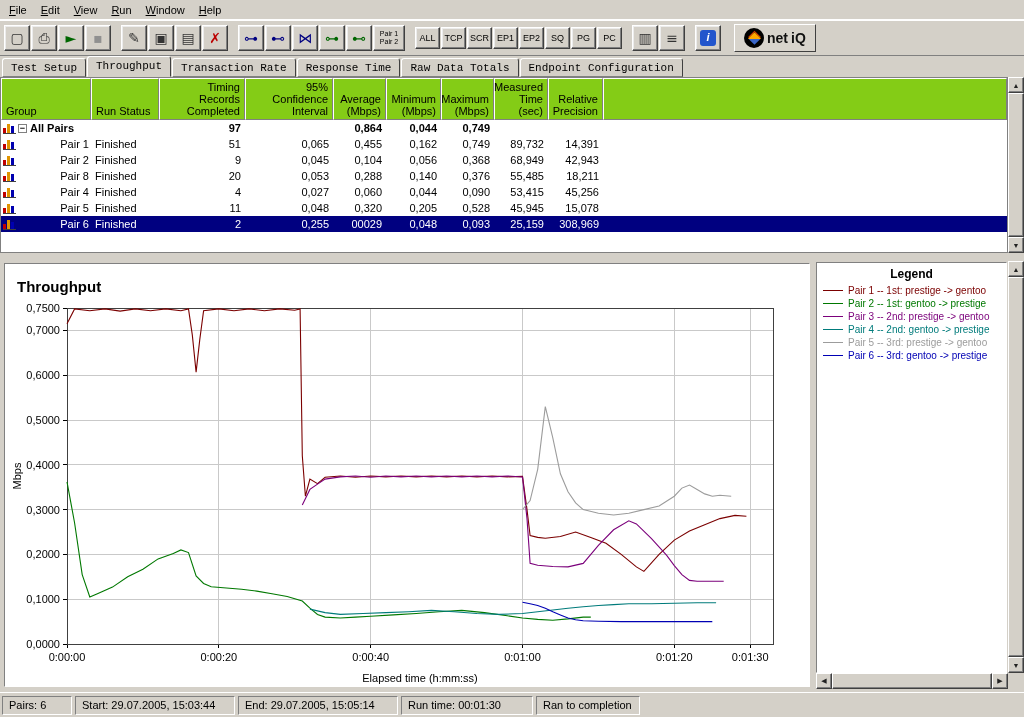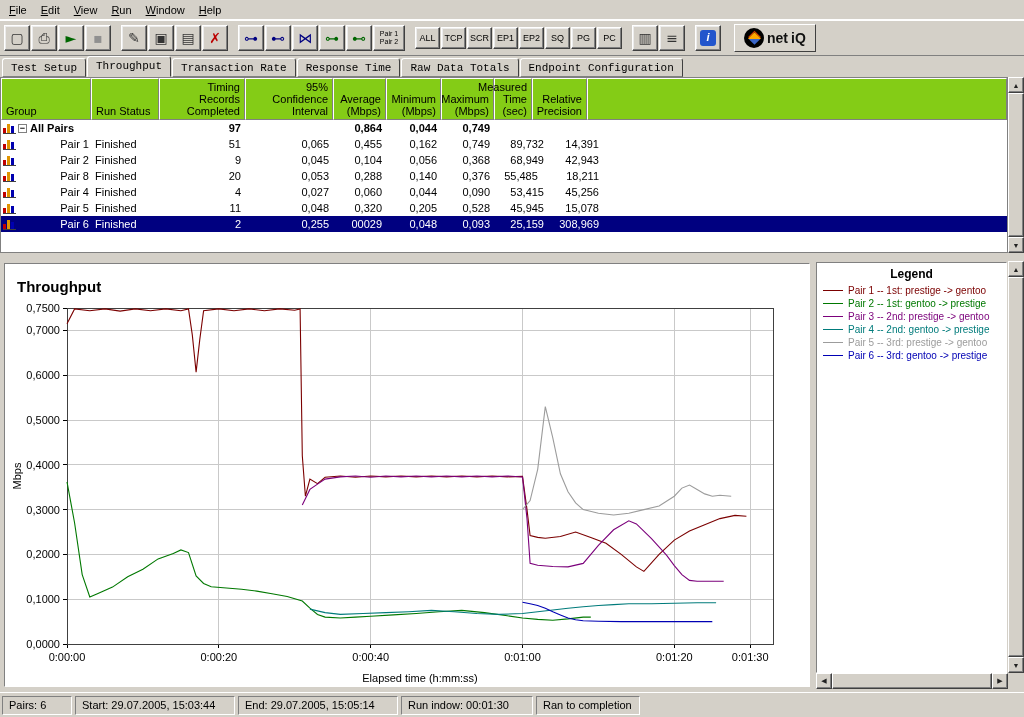--- a/index.html
+++ b/index.html
@@ -195,21 +195,21 @@
         <div class="th right" style="width: 86px;">Timing Records
 Completed</div>
         <div class="th right" style="width: 88px;">95% Confidence
 Interval</div>
         <div class="th right" style="width: 53px;">Average
 (Mbps)</div>
         <div class="th right" style="width: 55px;">Minimum
 (Mbps)</div>
         <div class="th right" style="width: 53px;">Maximum
 (Mbps)</div>
-        <div class="th right" style="width: 38px;">Measured
+        <div class="th right" style="width: 54px;">Measured
 Time (sec)</div>
         <div class="th right" style="width: 55px;">Relative
 Precision</div>
         <div class="th fill"></div>
       </div>
     <div class="tbody" id="tbody">
         <div class="tr bold">
           <div class="td c0" style="width: 90px;">
             <span class="rowicon">
               <b style="background: rgb(192, 0, 0); height: 5px;"></b>
@@ -275,21 +275,21 @@
               <b style="background: rgb(0, 0, 176); height: 7px;"></b>
             </span>
             <span class="gname" style="margin-left: auto;">Pair 8</span>
           </div>
           <div class="td" style="width: 68px;">Finished</div>
           <div class="td num" style="width: 86px;">20</div>
           <div class="td num" style="width: 88px;">0,053</div>
           <div class="td num" style="width: 53px;">0,288</div>
           <div class="td num" style="width: 55px;">0,140</div>
           <div class="td num" style="width: 53px;">0,376</div>
-          <div class="td num" style="width: 54px; text-align: center;">55,485</div>
+          <div class="td num" style="width: 54px;">55,485</div>
           <div class="td num" style="width: 55px;">18,211</div>
           <div style="flex: 1 1 0%;"></div>
         </div>
         <div class="tr">
           <div class="td c0" style="width: 90px;">
             <span class="rowicon">
               <b style="background: rgb(192, 0, 0); height: 5px;"></b>
               <b style="background: rgb(224, 148, 0); height: 9px;"></b>
               <b style="background: rgb(0, 0, 176); height: 7px;"></b>
             </span>
@@ -472,17 +472,17 @@
         <span>▶</span>
       </div>
   </div>
 
   <div class="sb-corner"></div>
 
   <div class="statusbar" id="statusbar">
       <div class="status-panel" style="width: 70px;">Pairs: 6</div>
       <div class="status-panel" style="width: 160px;">Start: 29.07.2005, 15:03:44</div>
       <div class="status-panel" style="width: 160px;">End: 29.07.2005, 15:05:14</div>
-      <div class="status-panel" style="width: 132px;">Run indow: 00:01:30</div>
+      <div class="status-panel" style="width: 132px;">Run time: 00:01:30</div>
       <div class="status-panel" style="width: 104px;">Ran to completion</div>
     </div>
 
 </div>
 
 </body></html>

